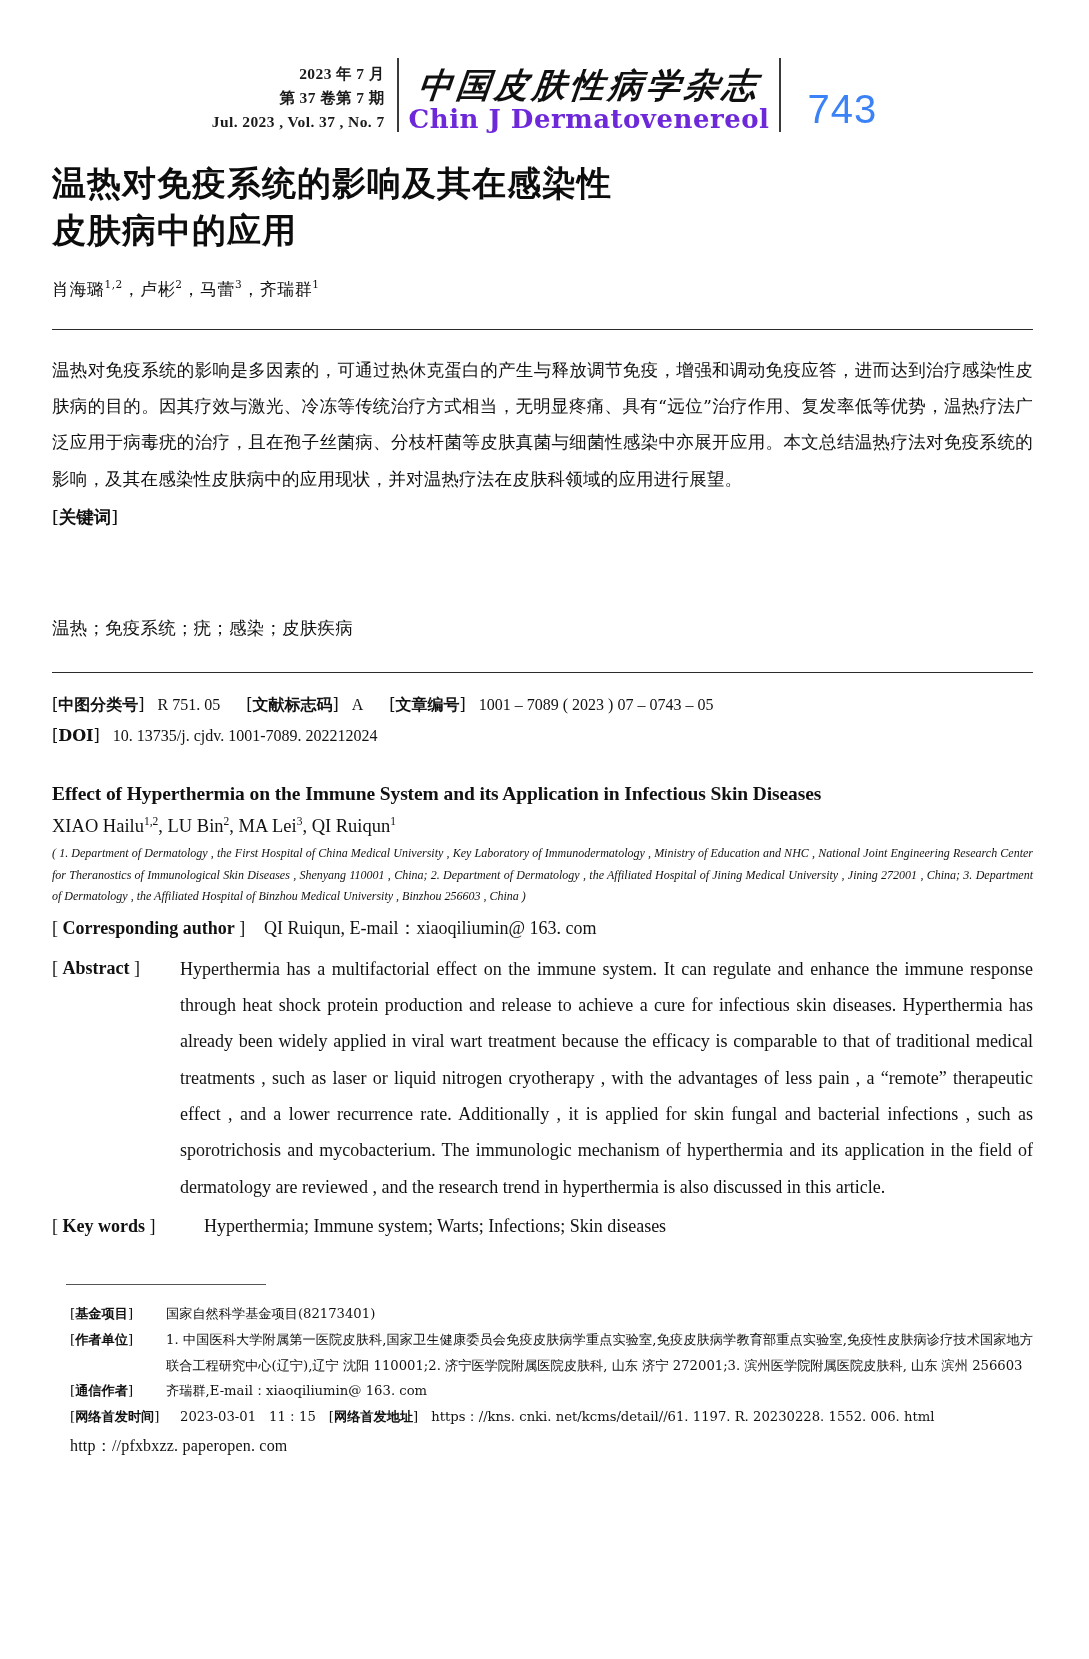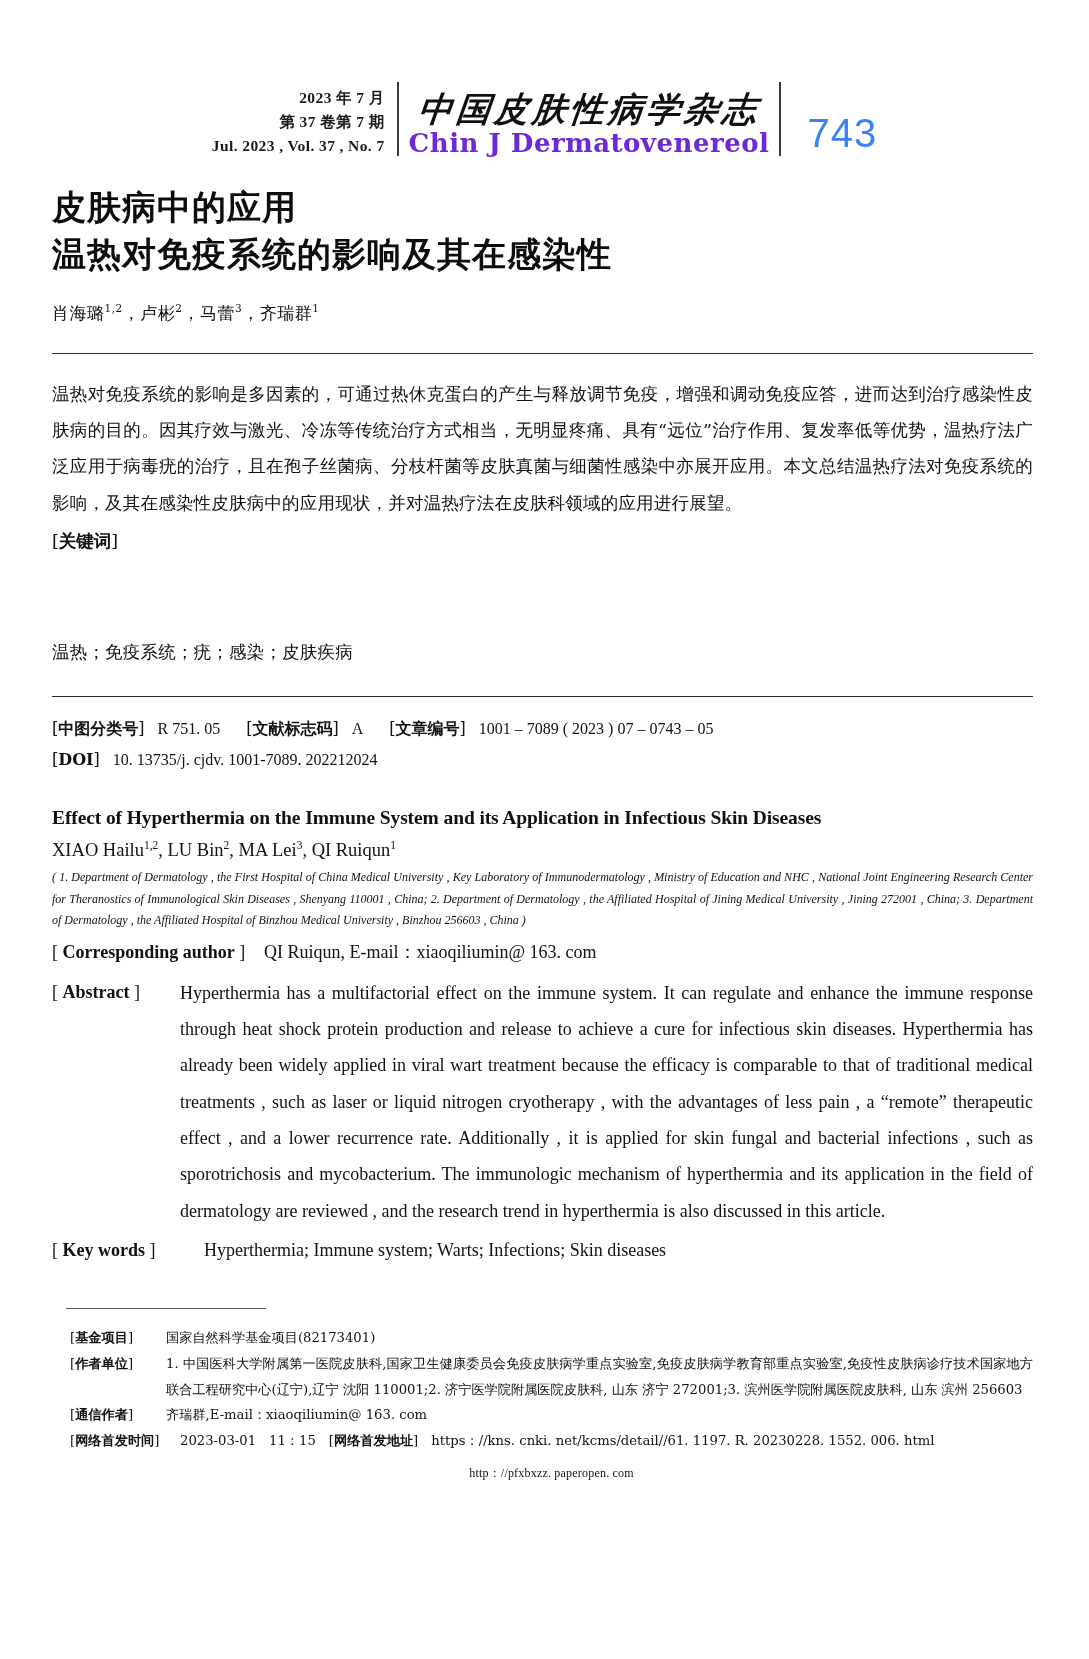--- a/index.html
+++ b/index.html
@@ -21,21 +21,21 @@
     box-sizing: border-box;
     padding: 0;
     overflow: hidden;
   }
 
   
   .masthead {
     display: flex;
     align-items: flex-end;
     justify-content: center;
-    padding: 76px 0 0 0;
+    padding: 52px 0 0 0;
     height: 82px;
   }
   .mast-dates {
     text-align: right;
     font-family: "Liberation Serif", serif;
     font-weight: bold;
     font-size: 15.5px;
     line-height: 1.55;
     letter-spacing: .4px;
     padding-right: 12px;
@@ -225,24 +225,24 @@
   .foot-lbl .brk { font-weight: normal; }
   .foot-lbl.w1 { flex: 0 0 96px; }
   .foot-lbl.w2 { flex: 0 0 96px; }
   .foot-lbl.w3 { flex: 0 0 96px; }
   .foot-lbl.w4 { flex: 0 0 110px; }
   .foot-val {
     flex: 1;
     text-align: justify;
   }
   .foot-url {
-    text-align: center;
-    font-family: "Liberation Serif", serif;
-    font-size: 12px;
-    margin-top: 8px;
+    text-align: left;
+    font-family: "Liberation Serif", serif;
+    font-size: 16px;
+    margin-top: 0;
     letter-spacing: .2px;
   }
 </style>
 </head>
 <body>
 
 <div class="page">
 
   <div class="masthead">
     <div class="mast-dates">
@@ -255,22 +255,22 @@
       <div class="mast-cn">中国皮肤性病学杂志</div>
       <div class="mast-en">Chin J Dermatovenereol</div>
     </div>
     <div class="mast-rule"></div>
     <div class="mast-page">743</div>
   </div>
 
   <div class="content">
 
     <h1 class="title-cn">
+      <span class="line">温热对免疫系统的影响及其在感染性</span>
       <span class="line">皮肤病中的应用</span>
-      <span class="line">温热对免疫系统的影响及其在感染性</span>
     </h1>
 
     <div class="authors-cn">
       <span><span>肖海璐</span><sup>1,2</sup></span>，<span><span>卢彬</span><sup>2</sup></span>，<span><span>马蕾</span><sup>3</sup></span>，<span><span>齐瑞群</span><sup>1</sup></span>
     </div>
 
     <hr class="hr-full">
 
     <div class="abs-block">
       <div class="abs-body">温热对免疫系统的影响是多因素的，可通过热休克蛋白的产生与释放调节免疫，增强和调动免疫应答，进而达到治疗感染性皮肤病的目的。因其疗效与激光、冷冻等传统治疗方式相当，无明显疼痛、具有“远位”治疗作用、复发率低等优势，温热疗法广泛应用于病毒疣的治疗，且在孢子丝菌病、分枝杆菌等皮肤真菌与细菌性感染中亦展开应用。本文总结温热疗法对免疫系统的影响，及其在感染性皮肤病中的应用现状，并对温热疗法在皮肤科领域的应用进行展望。</div>

